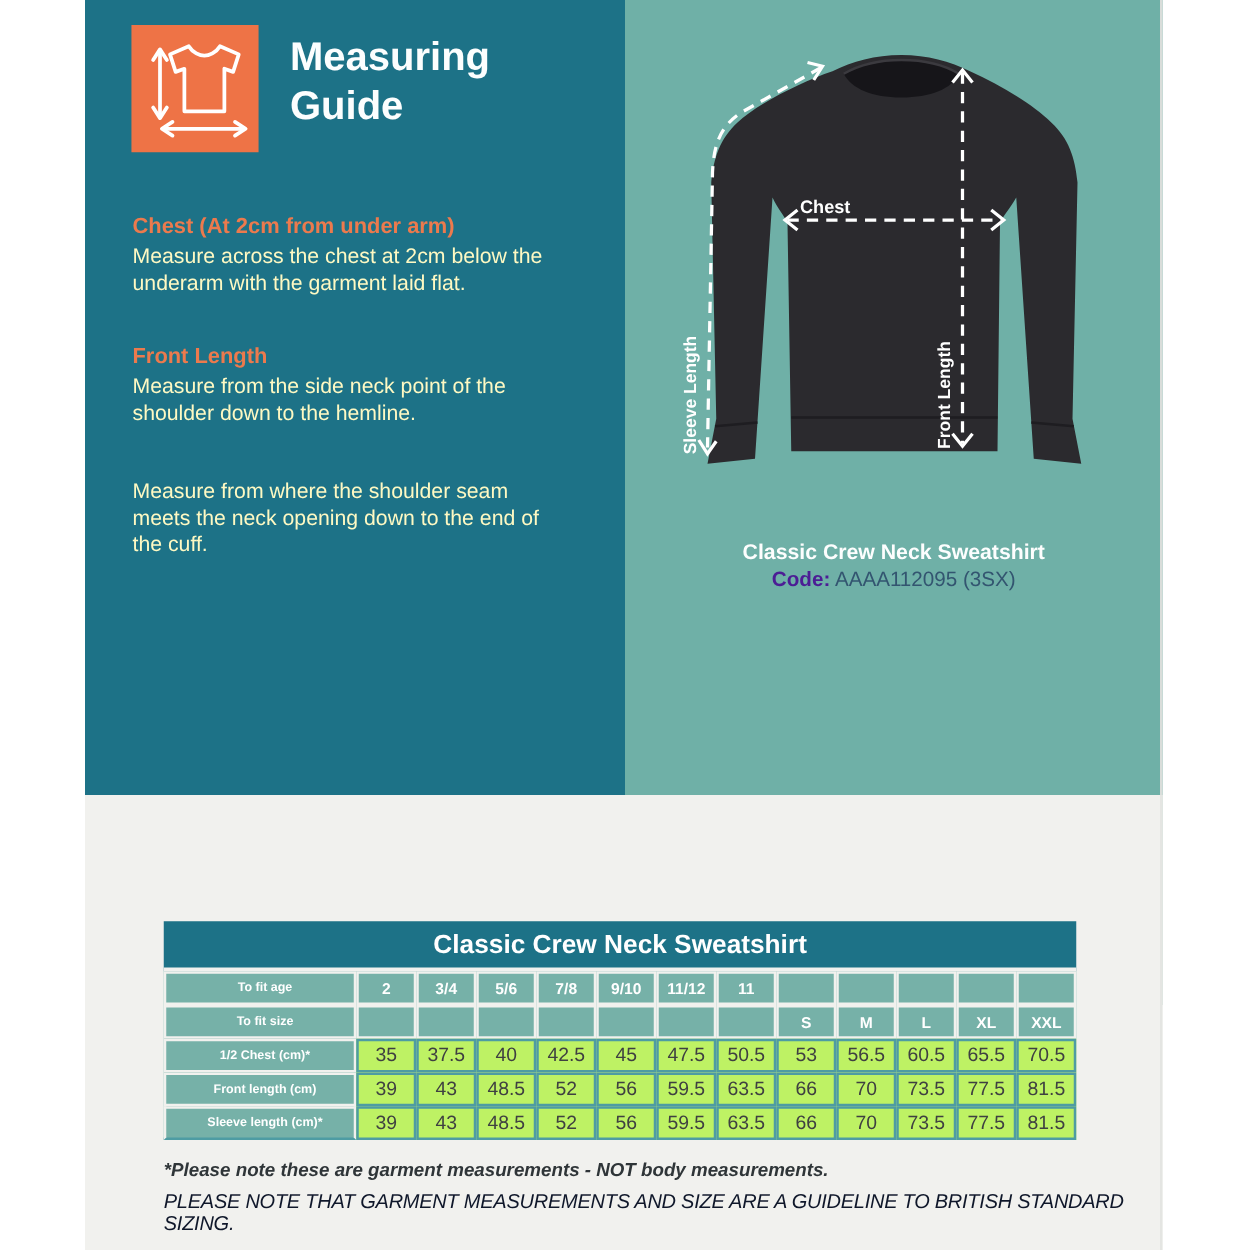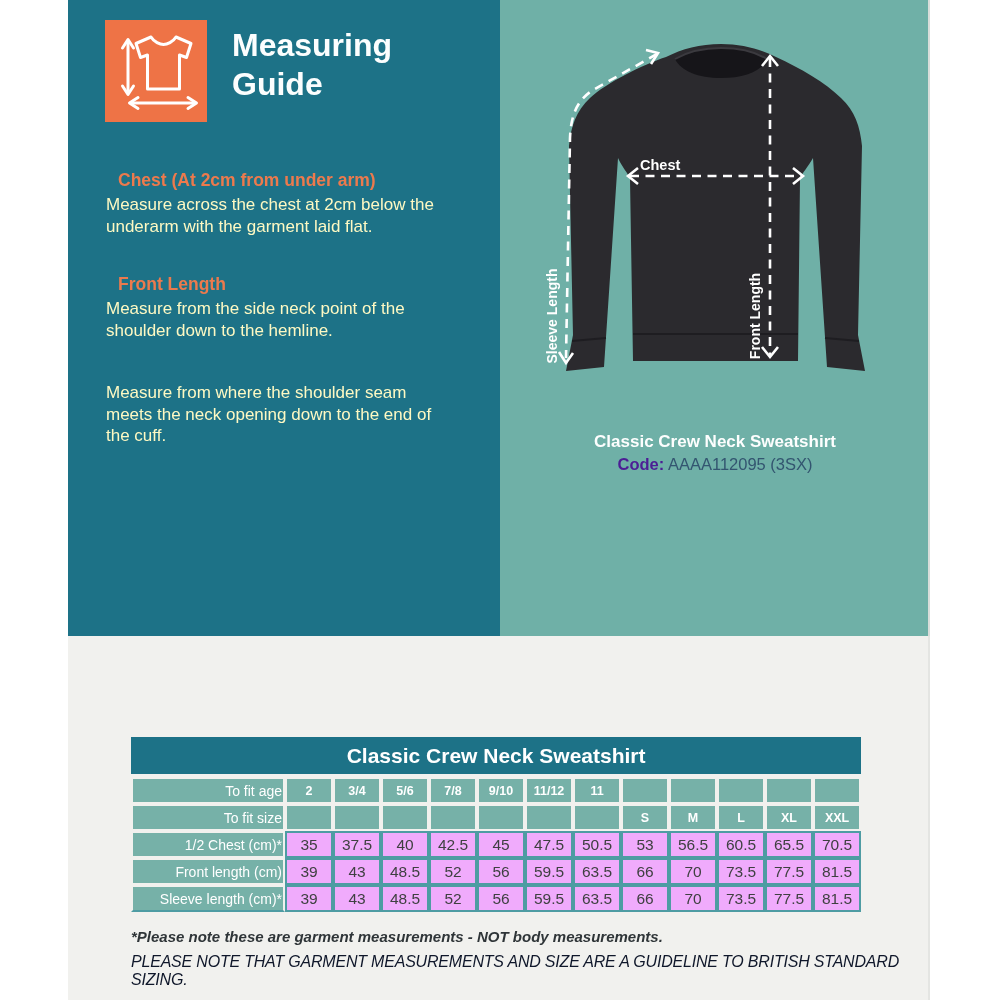--- a/index.html
+++ b/index.html
@@ -17,21 +17,21 @@
   #guide-icon{position:absolute;left:37px;top:20px;width:102px;height:102px;}
   #guide-title{
     position:absolute;left:164px;top:26px;width:215px;
     color:#FCFEFE;font-size:32px;line-height:39px;font-weight:bold;
   }
   .section{position:absolute;left:38px;width:332px;}
   #section-chest{top:170px;}
   #section-front{top:274px;}
   #section-sleeve{top:382px;}
   .section h3{
-    margin:0 0 3px 12px;font-size:17.5px;line-height:21px;
+    margin:0 0 3px 0;font-size:17.5px;line-height:21px;
     color:#EC7A4D;font-weight:bold;
   }
   .section p{margin:0;font-size:17px;line-height:21.5px;color:#fef9c3;}
 
   
   #sweatshirt-svg{position:absolute;left:0;top:0;width:430px;height:430px;}
   #product-caption{position:absolute;left:0;top:431px;width:430px;text-align:center;}
   #product-name{color:#FDFEFE;font-weight:bold;font-size:17px;line-height:22px;margin:0;}
   #product-code{font-size:16.5px;line-height:23px;margin:0;color:#335570;}
   #product-code .code-label{color:#4c1d95;font-weight:bold;}
@@ -42,29 +42,29 @@
   #size-table{
     position:absolute;left:63px;top:101px;width:730px;
     border-collapse:separate;border-spacing:0;table-layout:fixed;
   }
   #size-table td{box-sizing:border-box;overflow:hidden;white-space:nowrap;}
   .header-cell{
     background:#1D7287;color:#FFFFFF;font-weight:bold;font-size:21px;
     text-align:center;height:40px;border-bottom:3px solid #F1F1EE;
   }
   .row-label{
-    background:#76B1A8;color:#FFFFFF;font-weight:normal;font-size:14px;
-    text-align:right;padding-left:9px;height:27px;border:2px solid #F1F1EE;
+    background:#76B1A8;color:#FFFFFF;font-weight:bold;font-size:10px;
+    text-align:center;padding-left:9px;height:27px;border:2px solid #F1F1EE;
   }
   .teal-cell{
     background:#76B1A8;color:#FFFFFF;font-weight:bold;font-size:12.5px;
     text-align:center;height:27px;border:2px solid #F1F1EE;
   }
   .data-cell{
-    background:#f0abfc;color:#3F4041;font-size:15.5px;
+    background:#bef264;color:#3F4041;font-size:15.5px;
     text-align:center;height:27px;border:2px solid #4E9CA3;
   }
   #size-table tr:last-child .row-label{border-bottom:2px solid #4E9CA3;}
 
   
   .note{position:absolute;left:63px;width:780px;font-style:italic;}
   #note-1{top:292px;font-size:15px;font-weight:bold;color:#2F3538;}
   #note-2{top:317px;font-size:16px;color:#0f172a;letter-spacing:-0.2px;}
 </style>
 </head>

